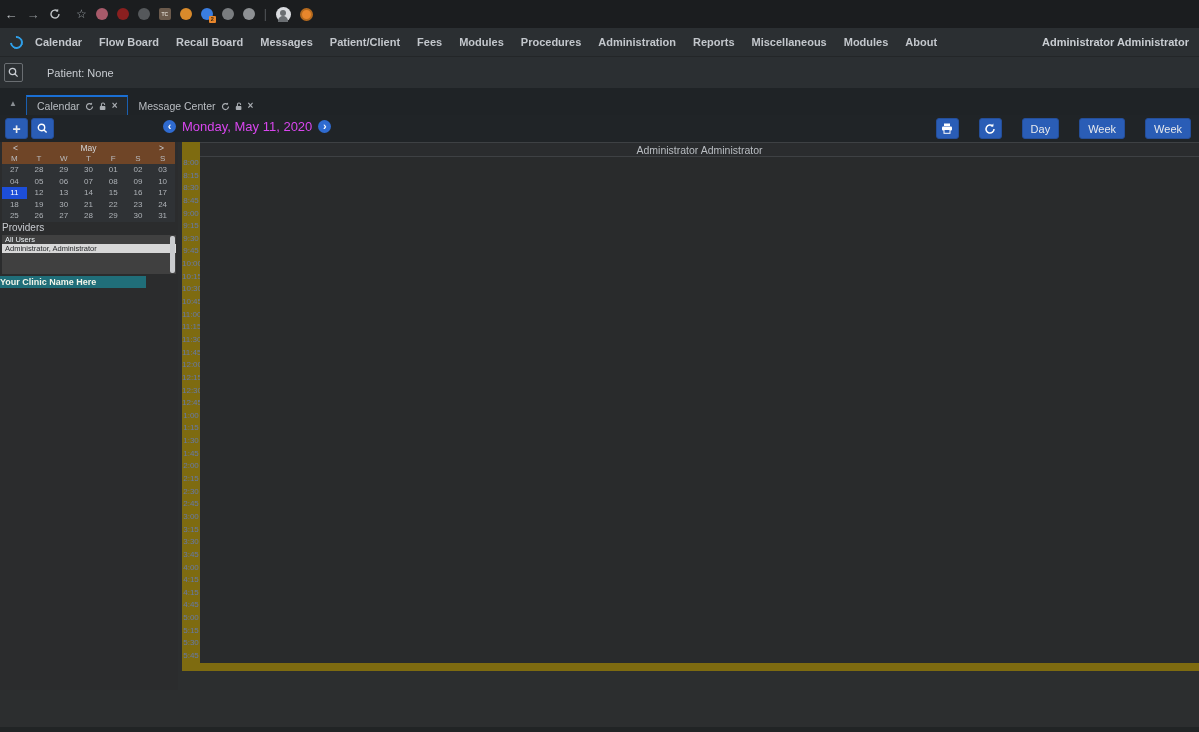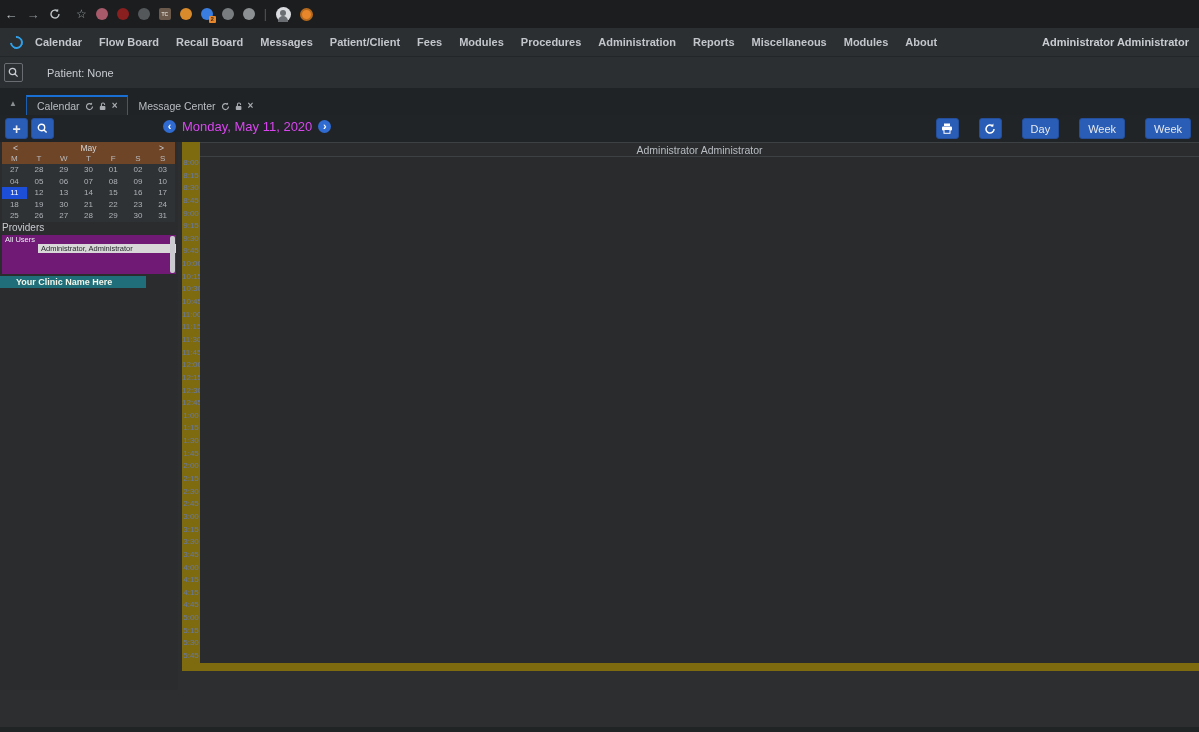--- a/index.html
+++ b/index.html
@@ -64,25 +64,25 @@
   .minical{position:absolute;left:2px;top:0;width:173px;}
   .mc-head{display:flex;justify-content:space-between;align-items:center;background:#6f4527;height:11px;padding:0 11px;color:#c9cbce;font-size:8.5px;}
   .mc-month{color:#d3d5d8;}
   .mc-dows,.mc-grid{display:grid;grid-template-columns:repeat(7,1fr);text-align:center;}
   .mc-dows{background:#6f4527;height:11px;font-size:8px;color:#b9bcc0;line-height:11px;}
   .mc-grid{background:#2f3235;grid-auto-rows:11.6px;font-size:8px;color:#aeb2b7;}
   .mc-cell{line-height:11.6px;cursor:pointer;}
   .mc-cell.selected{background:#1d4ed8;color:#ffffff;}
 
   .prov-label{position:absolute;left:2px;top:80px;color:#c8cbd0;font-size:10px;}
-  .prov-list{position:absolute;left:2px;top:93px;width:174px;height:39px;background:#701a75;overflow:hidden;}
+  .prov-list{position:absolute;left:2px;top:93px;width:174px;height:39px;background:#404040;overflow:hidden;}
   .prov-item{height:9px;line-height:9px;font-size:7.5px;color:#e8eef0;padding-left:3px;cursor:pointer;}
-  .prov-item.selected{background:#d8d8d8;color:#27292b;margin-left:36px;}
+  .prov-item.selected{background:#d8d8d8;color:#27292b;}
   .prov-scroll{position:absolute;right:1px;top:1px;bottom:1px;width:5px;background:#c9cbce;border-radius:2px;}
-  .clinic{position:absolute;left:0;top:134px;width:146px;height:12px;background:#206e79;color:#f2f5ea;font-size:9px;font-weight:bold;line-height:12px;padding-left:16px;}
+  .clinic{position:absolute;left:0;top:134px;width:146px;height:12px;background:#206e79;color:#f2f5ea;font-size:9px;font-weight:bold;line-height:12px;padding-left:0;}
 
   .timecol{position:absolute;left:182px;top:0;width:18px;height:521px;background:#7e6b10;padding-top:15px;}
   .timeslot{height:12.65px;font-size:8px;color:#6579a9;text-align:center;line-height:12.65px;cursor:pointer;}
 
   .main{position:absolute;left:200px;top:0;width:999px;height:521px;background:#292b2c;border-top:1px solid #3e4144;}
   .main-header{height:14px;line-height:14px;text-align:center;color:#b9bdc2;font-size:10.5px;background:#2a2c2e;border-bottom:1px solid #3e4144;}
   .main-body{height:506px;}
 
   .bottombar{position:absolute;left:182px;top:521px;width:1017px;height:8px;background:#7e6b10;}
   .bottomstrip{position:absolute;left:0;bottom:0;width:1199px;height:5px;background:#212425;}

